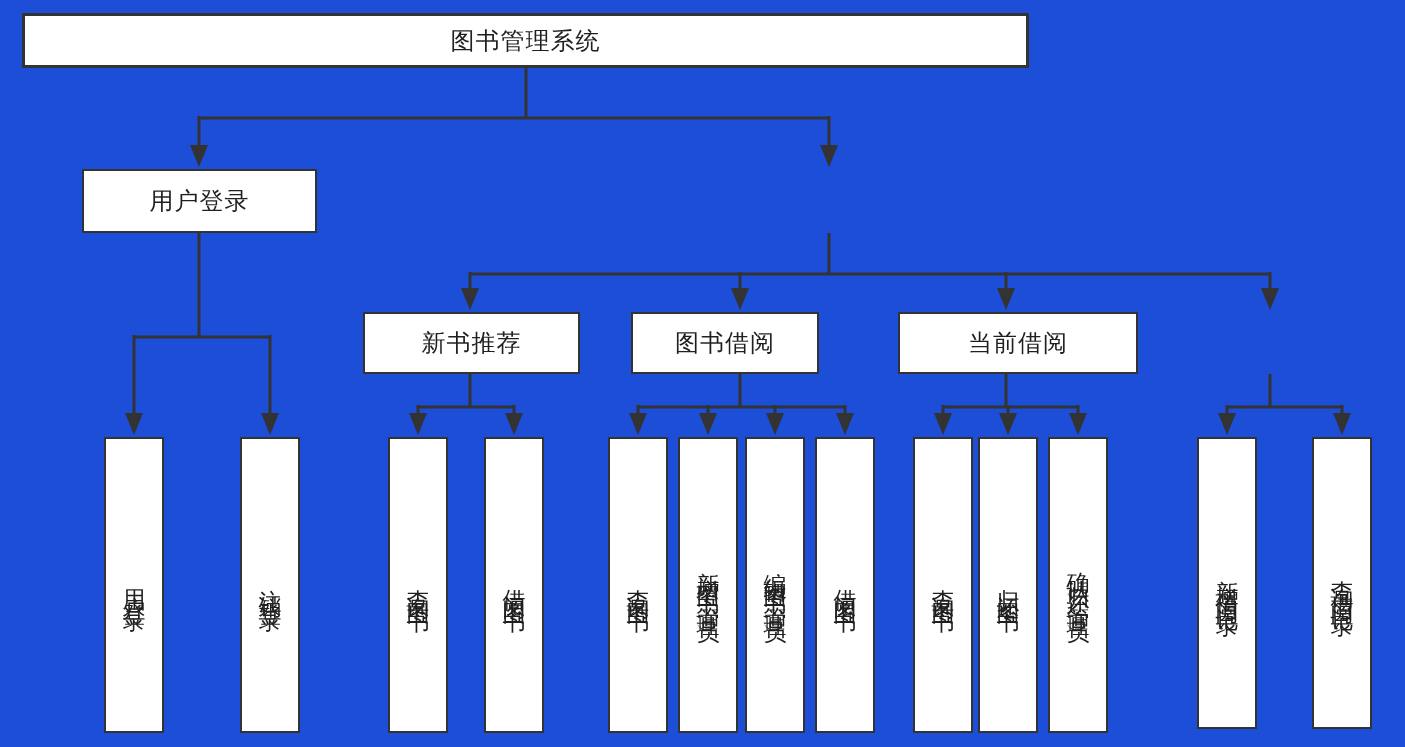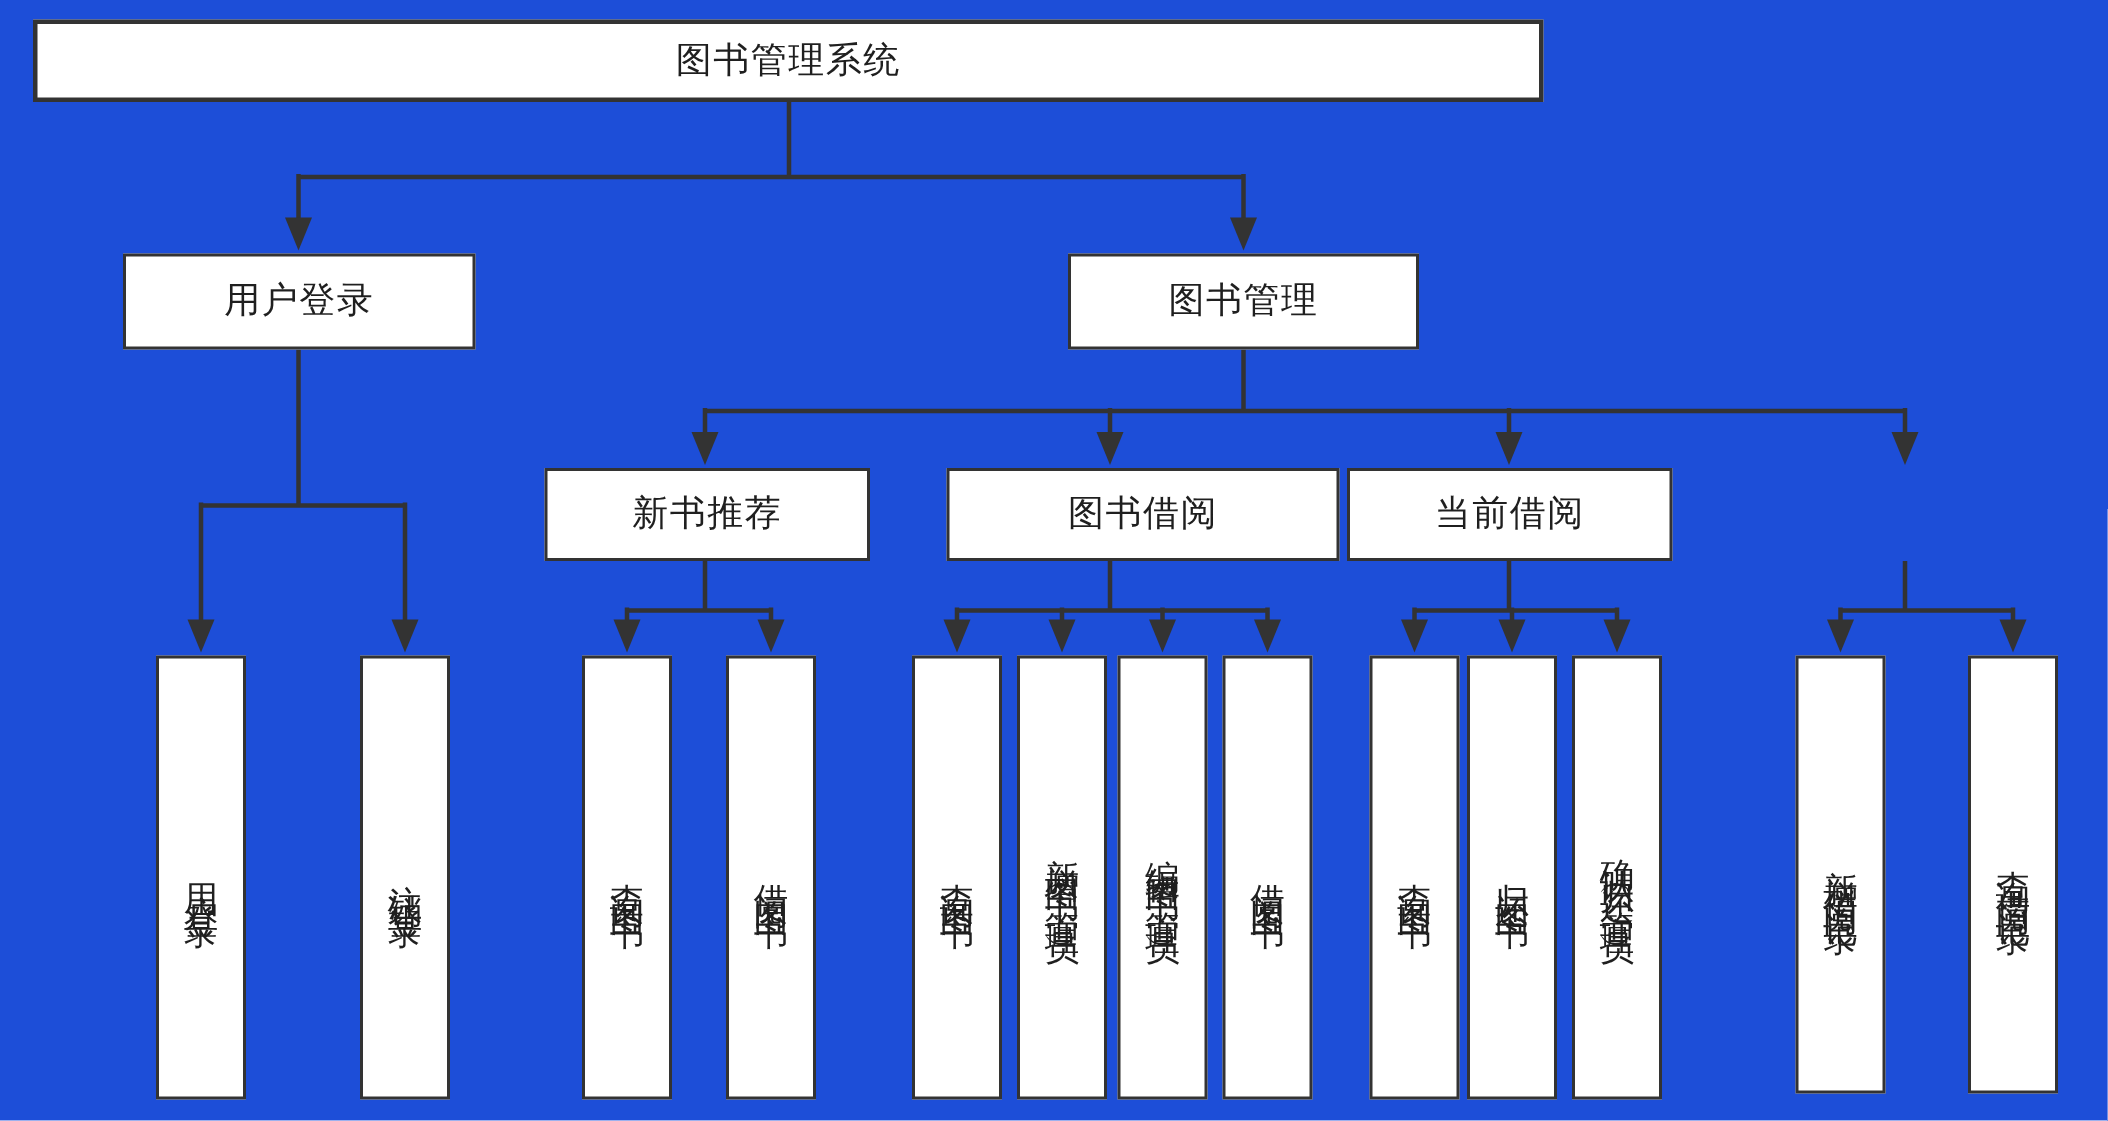--- a/index.html
+++ b/index.html
@@ -90,25 +90,24 @@
       <polygon points="1069,413 1087,413 1078,435"></polygon>
 
       <polygon points="1218,413 1236,413 1227,435"></polygon>
       <polygon points="1333,413 1351,413 1342,435"></polygon>
     </g>
   </svg>
 
   <div class="node" style="left:22px;top:13px;width:1007px;height:55px;border-width:3px;">图书管理系统</div>
 
   <div class="node" style="left:82px;top:169px;width:235px;height:64px;">用户登录</div>
-  <div class="node" style="left:712px;top:169px;width:234px;height:64px;">图书管理</div>
 
   <div class="node" style="left:363px;top:312px;width:217px;height:62px;">新书推荐</div>
-  <div class="node" style="left:631px;top:312px;width:262px;height:62px;">图书借阅</div>
-  <div class="node" style="left:898px;top:312px;width:217px;height:62px;">当前借阅</div>
+  <div class="node" style="left:631px;top:312px;width:188px;height:62px;">图书借阅</div>
+  <div class="node" style="left:898px;top:312px;width:240px;height:62px;">当前借阅</div>
 
   <div class="node leaf" style="left:104px;top:437px;width:60px;height:296px;">
     <span class="vtext">用户登录</span>
   </div>
   <div class="node leaf" style="left:240px;top:437px;width:60px;height:296px;">
     <span class="vtext">注销登录</span>
   </div>
 
   <div class="node leaf" style="left:388px;top:437px;width:60px;height:296px;">
     <span class="vtext">查询图书</span>

